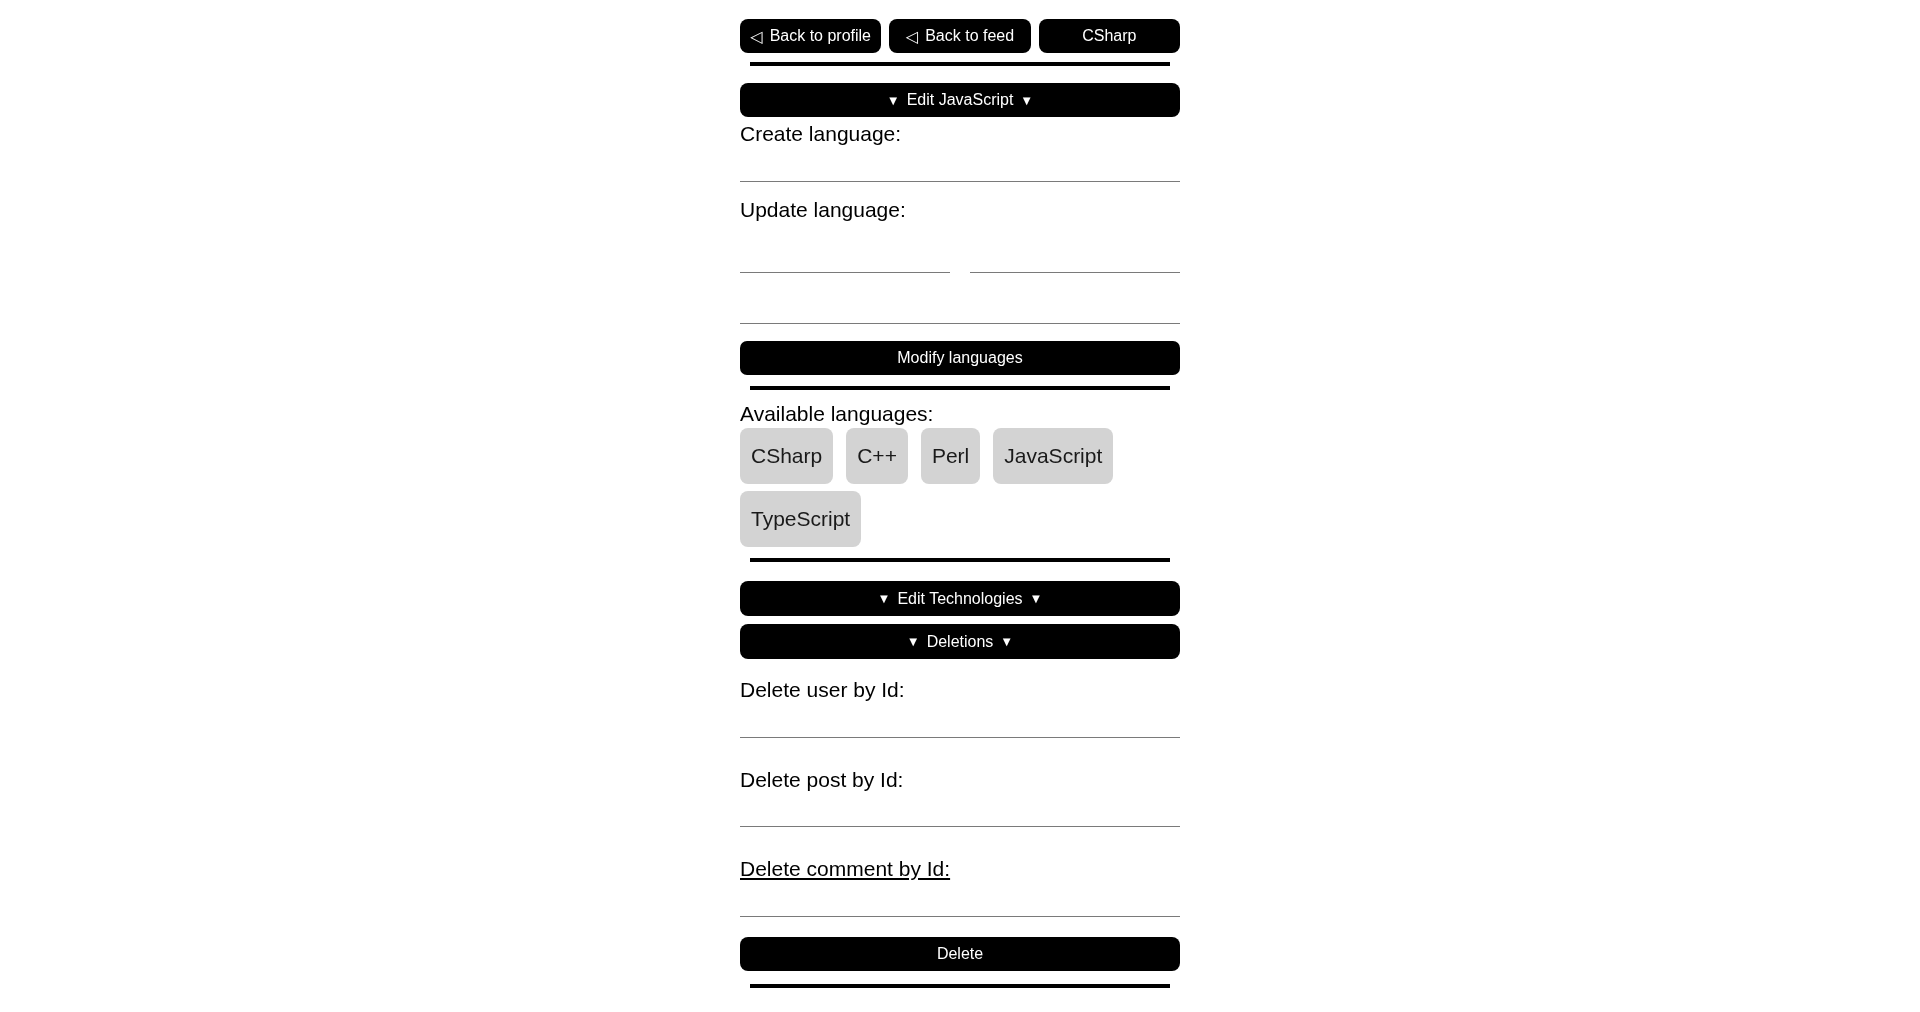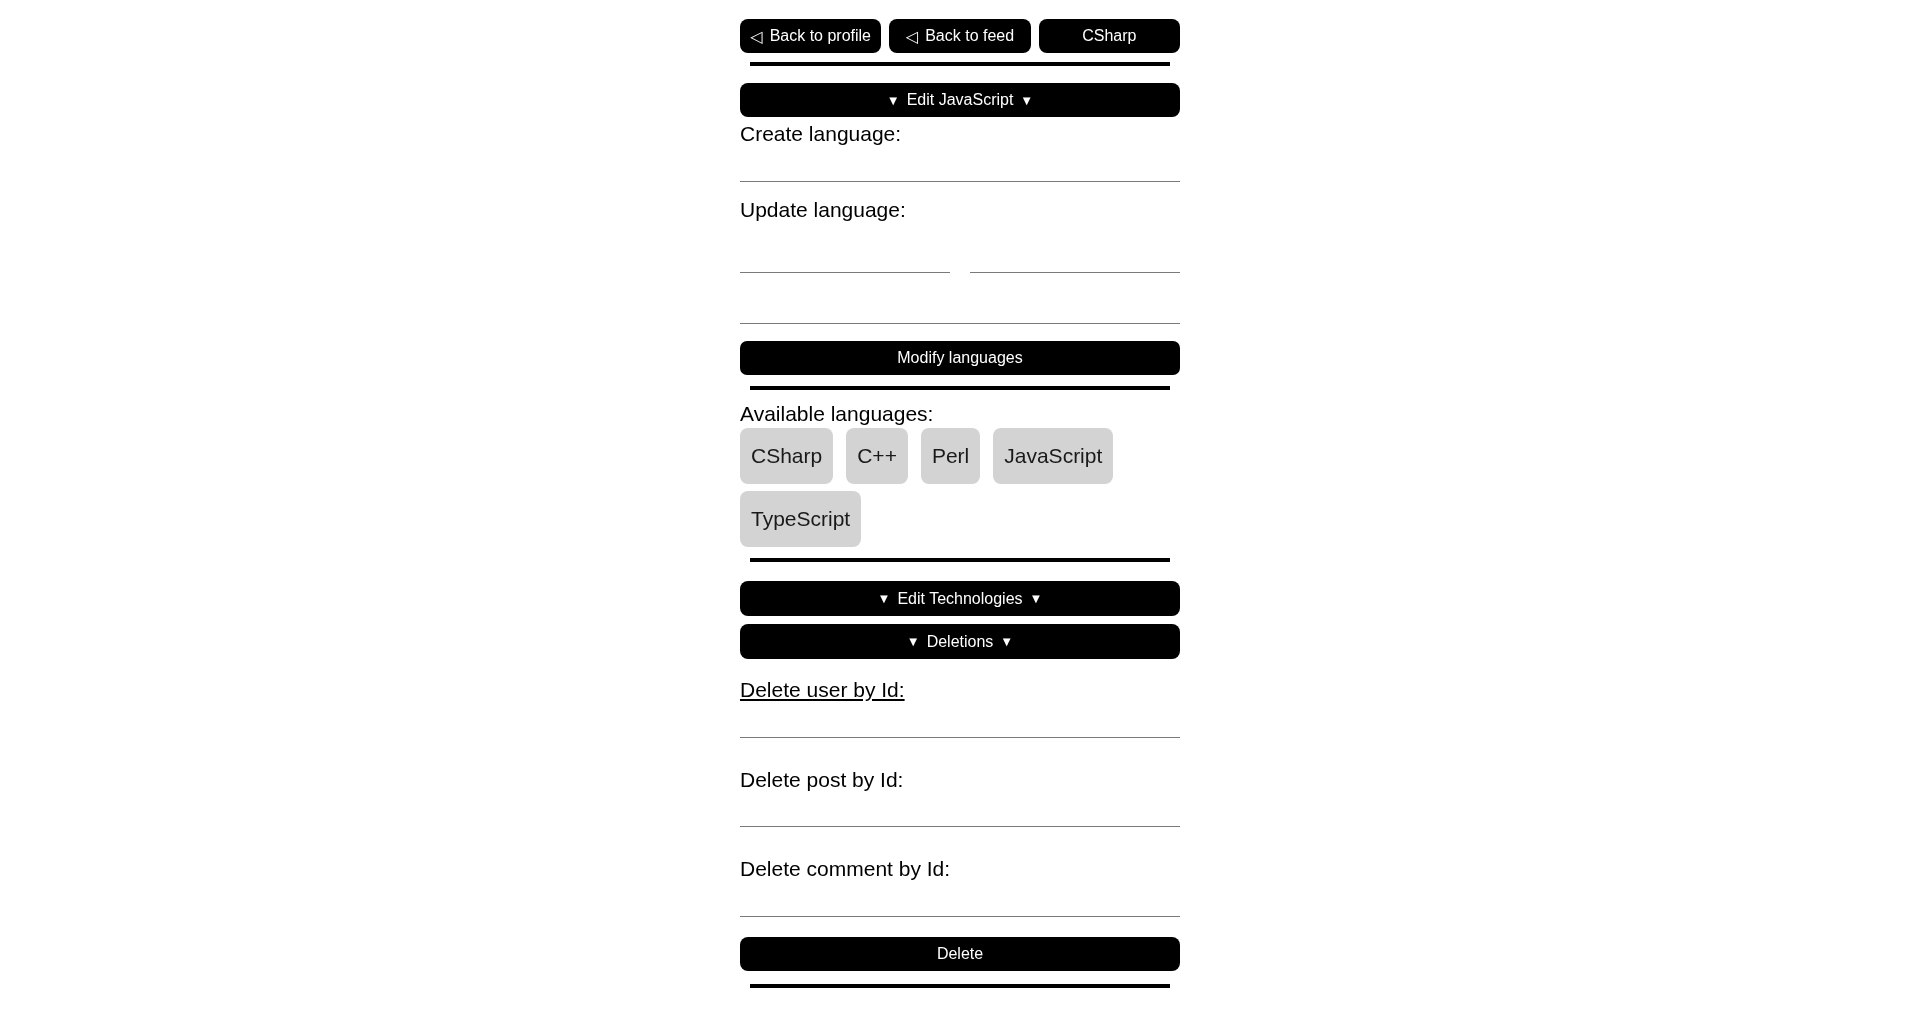--- a/index.html
+++ b/index.html
@@ -76,23 +76,23 @@
   
   .mt-toggle-langs { margin-top: 17px; }
   .mt-create   { margin-top: 5px; }
   .mt-update   { margin-top: 16px; }
   .mt-dellang  { margin-top: 16px; }
   .inp-dellang { margin-top: 15px; }
   .mt-modify   { margin-top: 17px; border-radius: 7px; }
   .mt-avail    { margin-top: 12px; }
   .mt-tech     { margin-top: 19px; }
   .mt-deletions{ margin-top: 8px; }
-  .mt-deluser  { margin-top: 19px; text-decoration: underline; }
+  .mt-deluser  { margin-top: 19px; }
   .mt-delpost  { margin-top: 30px; }
-  .mt-delcomment { margin-top: 30px; }
+  .mt-delcomment { margin-top: 30px; text-decoration: underline; }
   .mt-delete-btn { margin-top: 20px; justify-content: center; }
   .inp-short { height: 35px; }
   
   .chips {
     display: flex;
     flex-wrap: wrap;
     gap: 7px 13px;
     margin-top: 2px;
   }
   .chip {

